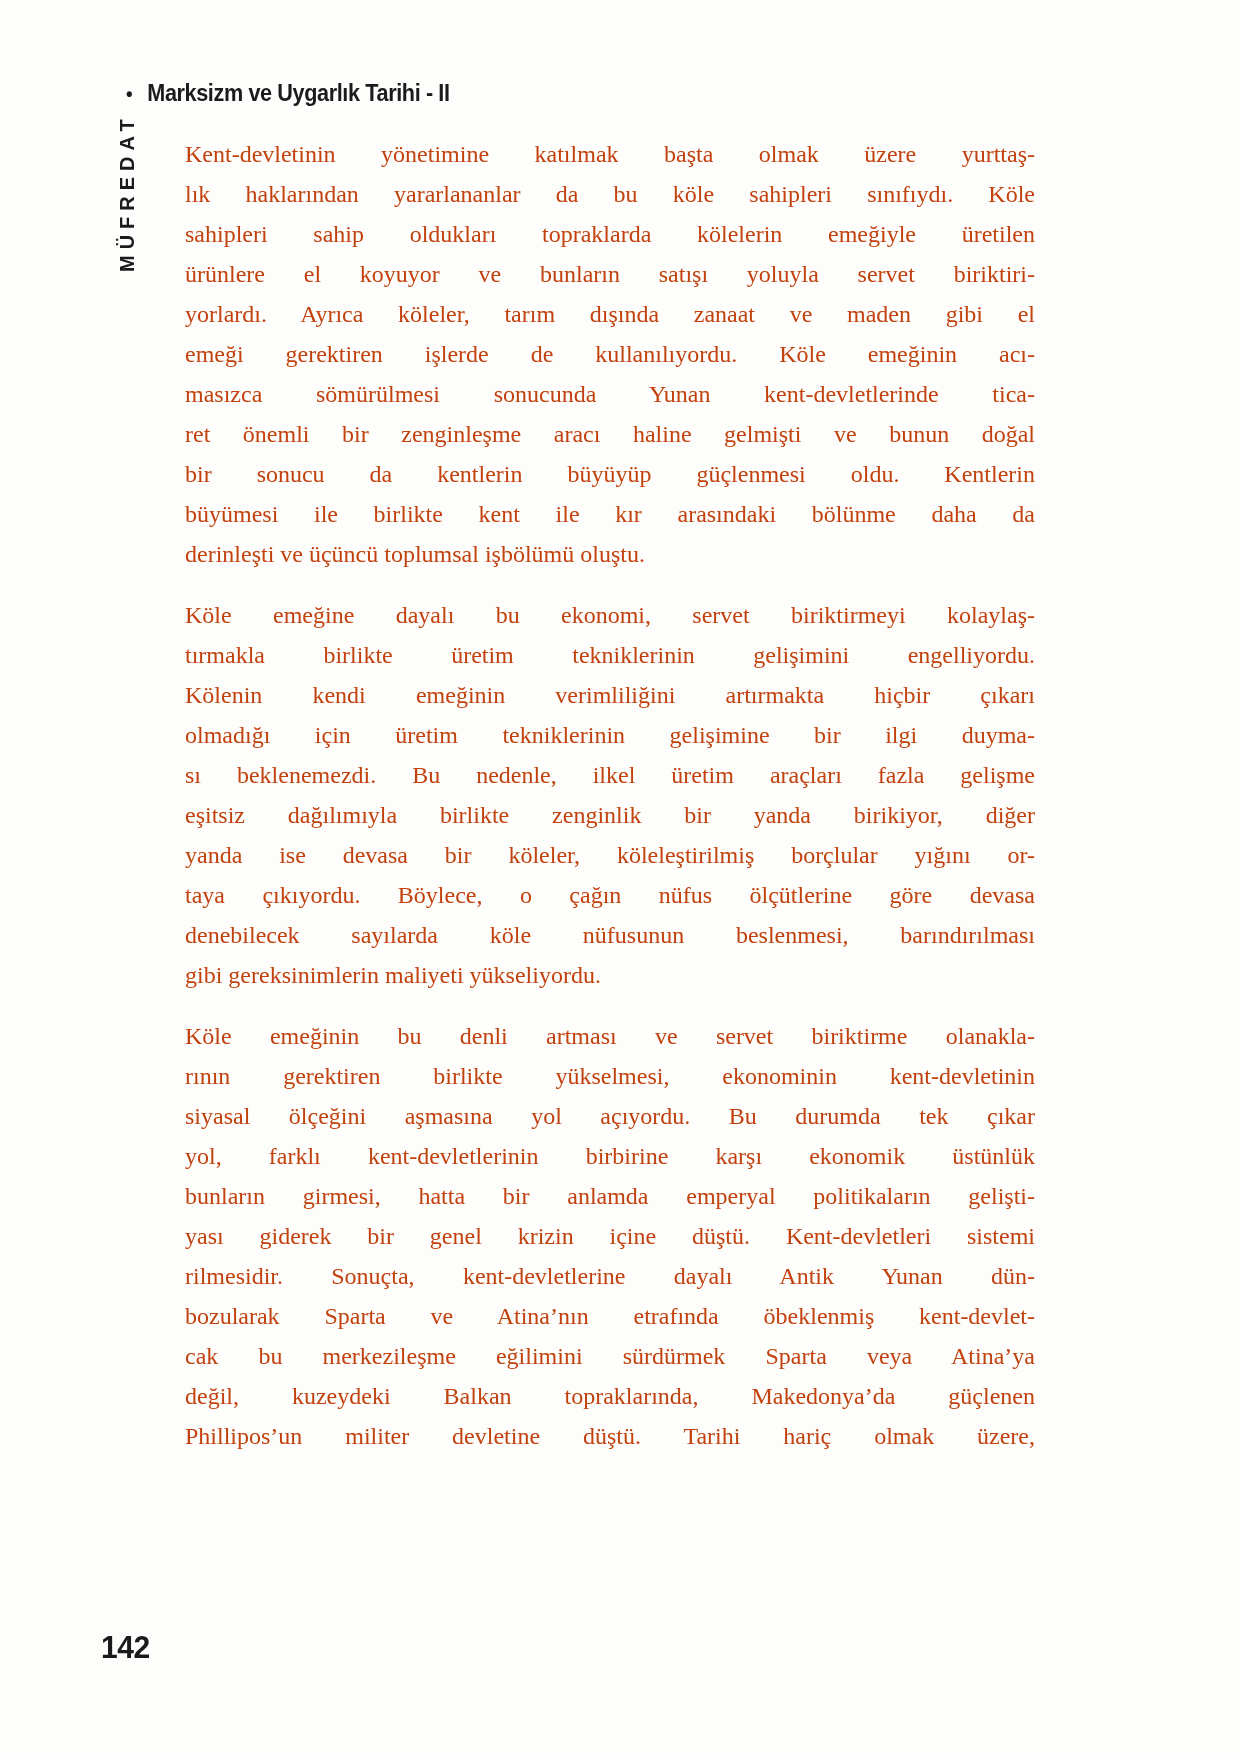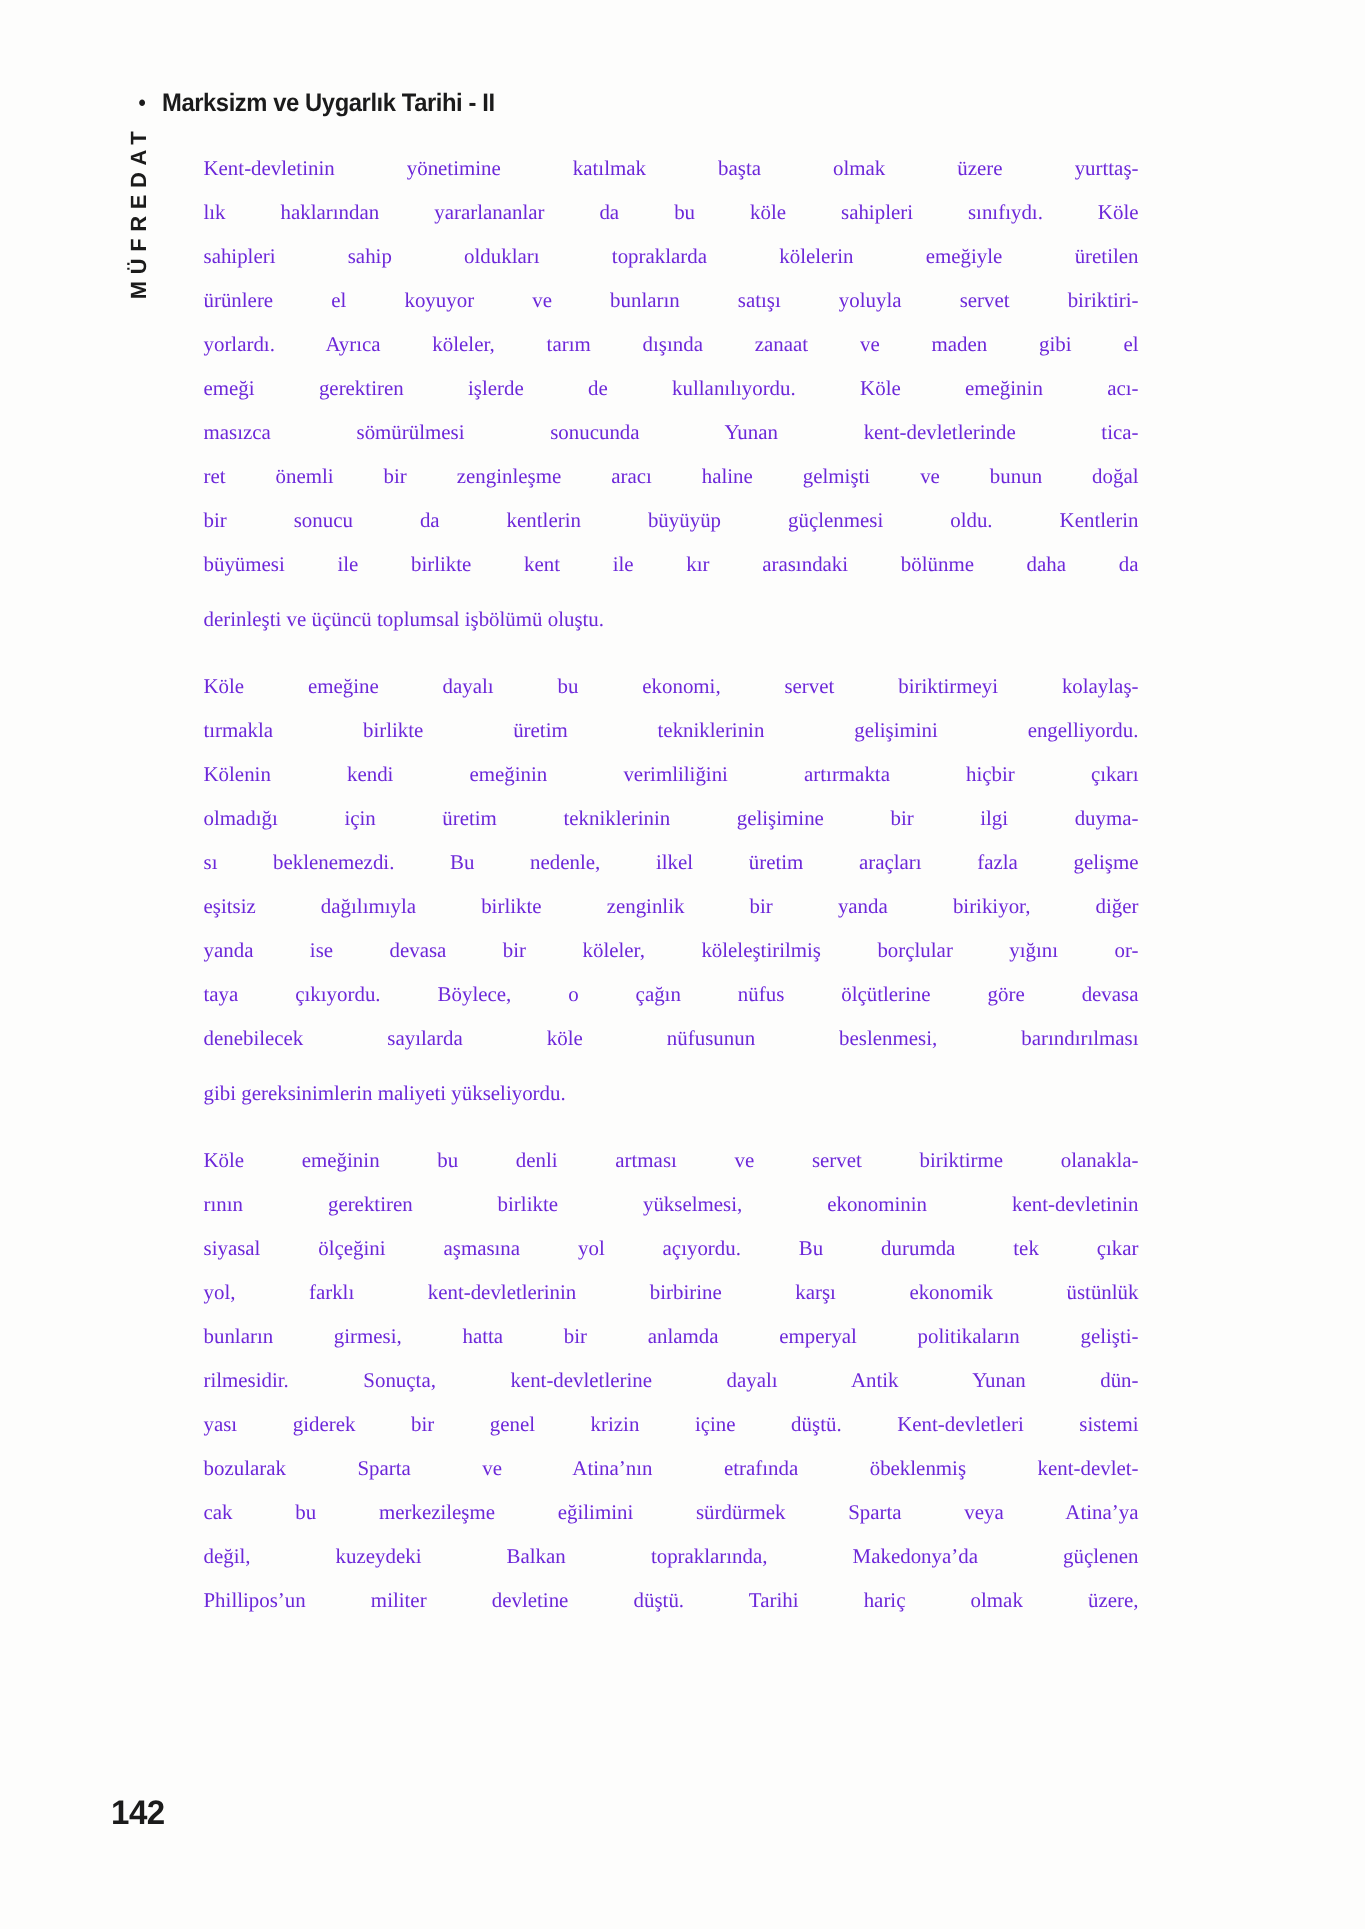--- a/index.html
+++ b/index.html
@@ -49,32 +49,32 @@
     letter-spacing: 6px;
     white-space: nowrap;
   }
   
   .body-block {
     position: absolute;
     left: 185px;
     top: 134px;
     width: 850px;
     font-family: "Liberation Serif", serif;
-    font-size: 19px;
-    color: #6d28d9;
+    font-size: 24px;
+    color: #c2410c;
   }
   .para { margin: 0; }
   .para + .para { margin-top: 21px; }
   .line {
     line-height: 40px;
     text-align: justify;
     text-align-last: justify;
     white-space: normal;
   }
-  .line.last { text-align-last: left; margin-top: 10px; }
+  .line.last { text-align-last: left; }
   
   .page-number {
     position: absolute;
     left: 101px;
     top: 1630px;
     font-family: "Liberation Sans", sans-serif;
     font-weight: 700;
     font-size: 31px;
     letter-spacing: -0.5px;
     transform: scaleX(0.97);
@@ -121,22 +121,22 @@
       <div class="line">denebilecek sayılarda köle nüfusunun beslenmesi, barındırılması</div>
       <div class="line last">gibi gereksinimlerin maliyeti yükseliyordu.</div>
     </div>
 
     <div class="para">
       <div class="line">Köle emeğinin bu denli artması ve servet biriktirme olanakla-</div>
       <div class="line">rının gerektiren birlikte yükselmesi, ekonominin kent-devletinin</div>
       <div class="line">siyasal ölçeğini aşmasına yol açıyordu. Bu durumda tek çıkar</div>
       <div class="line">yol, farklı kent-devletlerinin birbirine karşı ekonomik üstünlük</div>
       <div class="line">bunların girmesi, hatta bir anlamda emperyal politikaların gelişti-</div>
+      <div class="line">yası giderek bir genel krizin içine düştü. Kent-devletleri sistemi</div>
       <div class="line">rilmesidir. Sonuçta, kent-devletlerine dayalı Antik Yunan dün-</div>
-      <div class="line">yası giderek bir genel krizin içine düştü. Kent-devletleri sistemi</div>
       <div class="line">bozularak Sparta ve Atina’nın etrafında öbeklenmiş kent-devlet-</div>
       <div class="line">cak bu merkezileşme eğilimini sürdürmek Sparta veya Atina’ya</div>
       <div class="line">değil, kuzeydeki Balkan topraklarında, Makedonya’da güçlenen</div>
       <div class="line">Phillipos’un militer devletine düştü. Tarihi hariç olmak üzere,</div>
     </div>
 
   </div>
 
   <div class="page-number">142</div>
 

